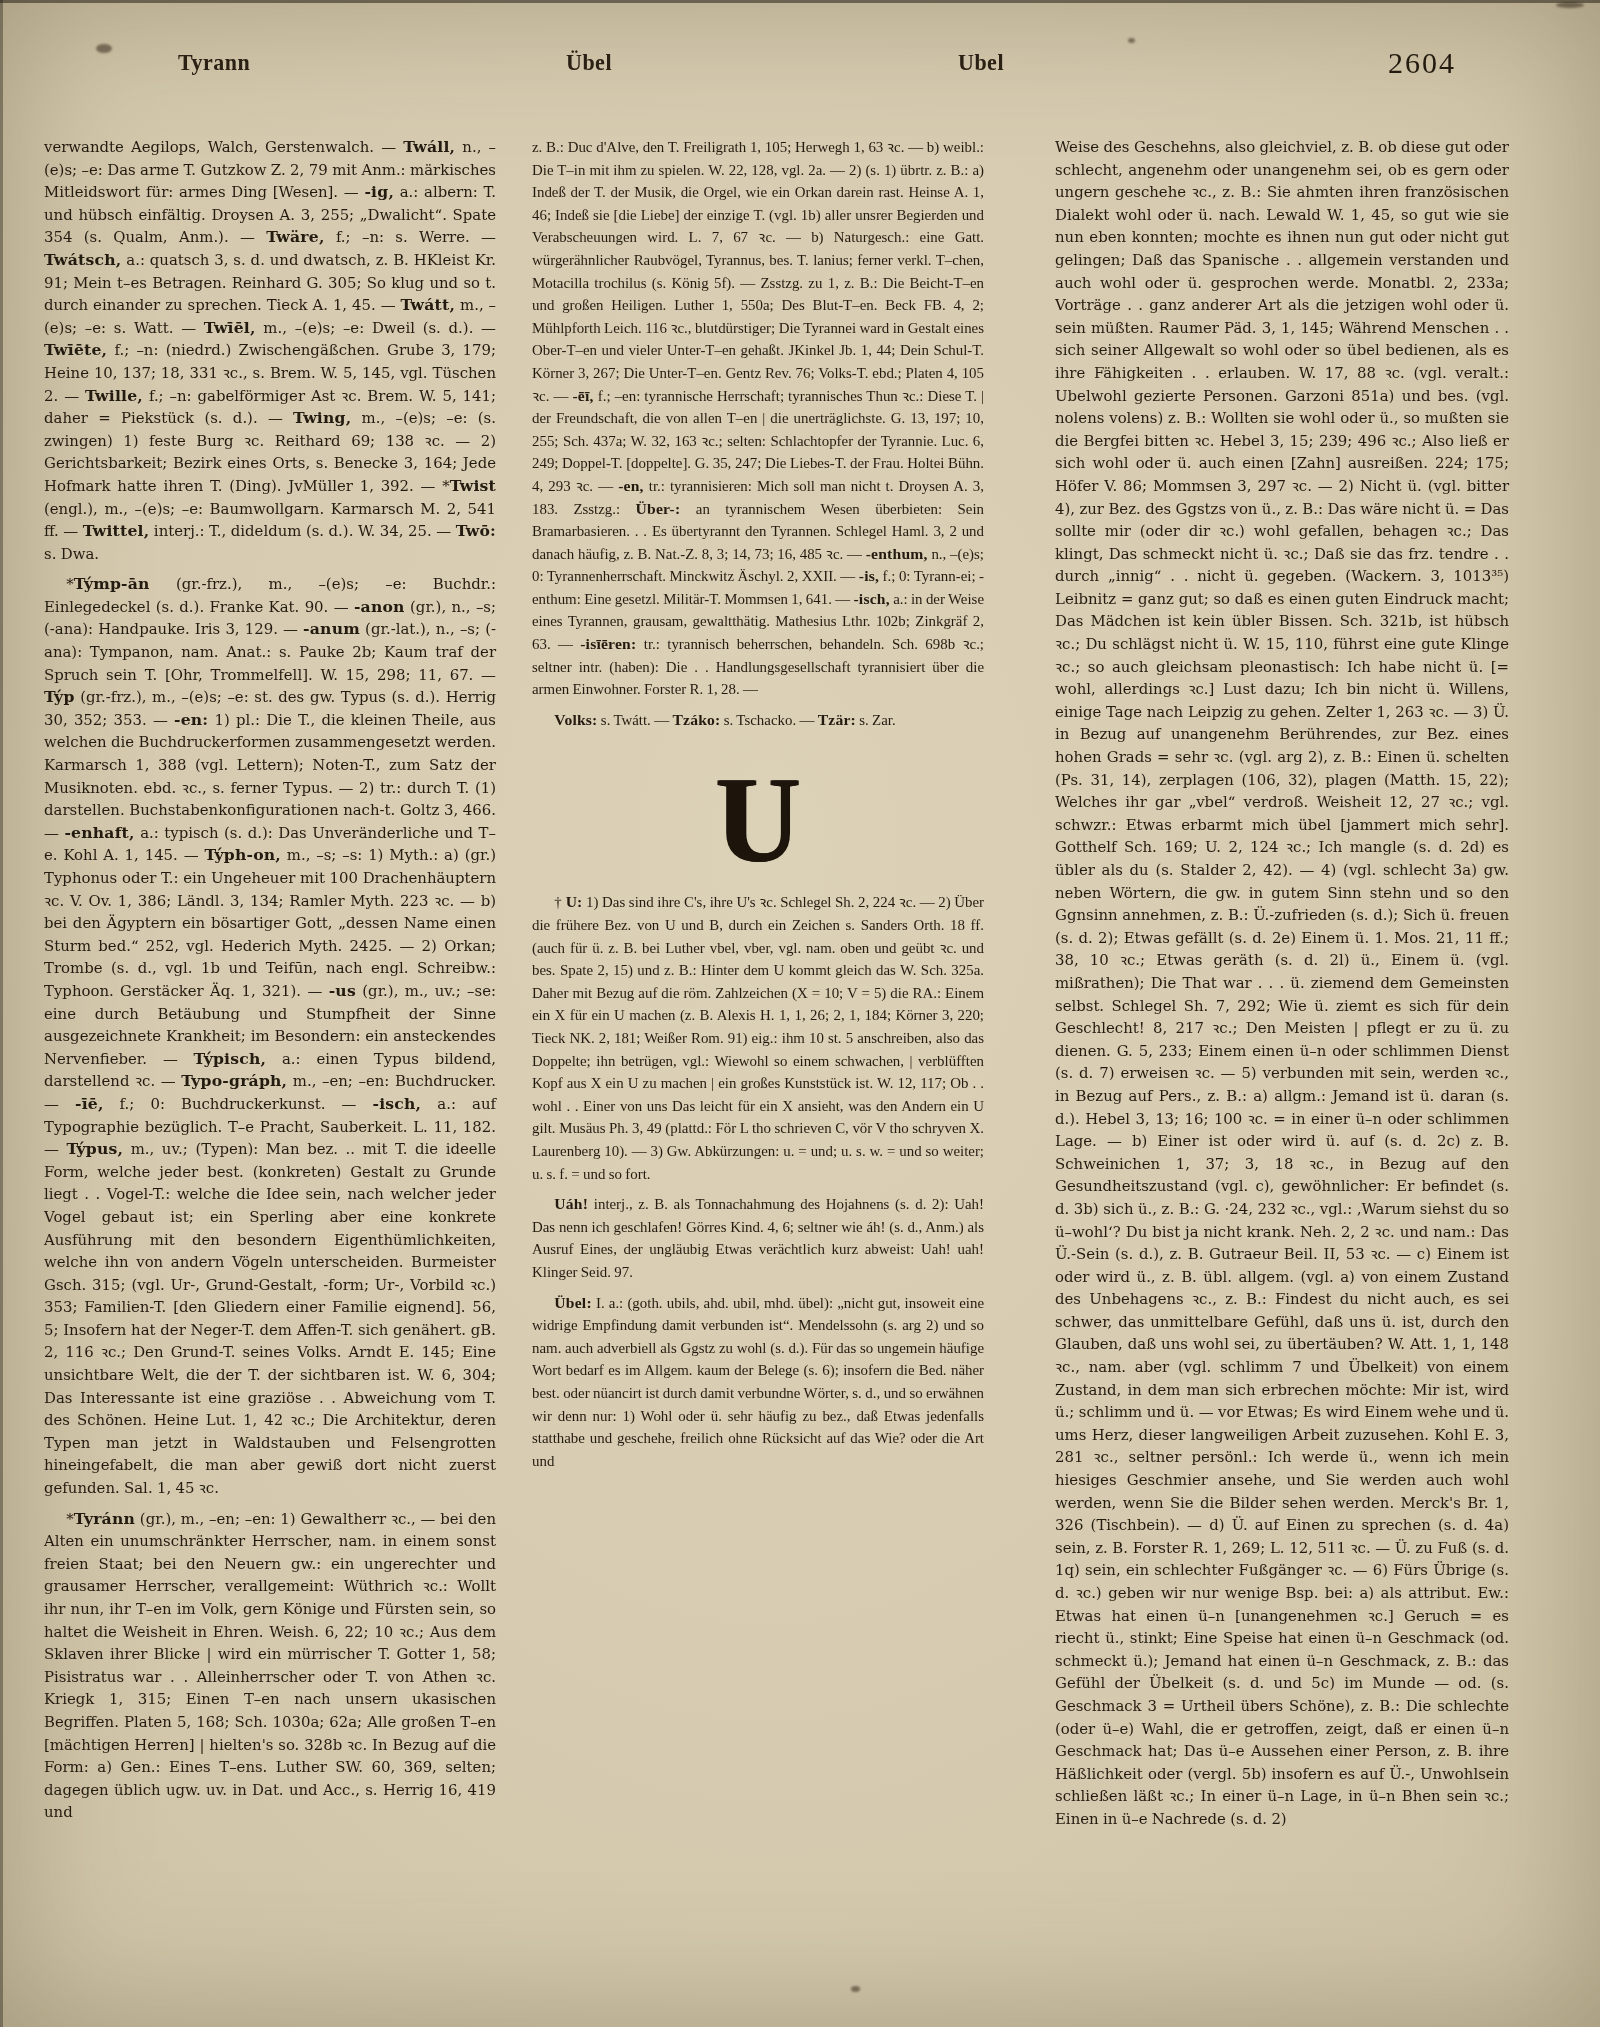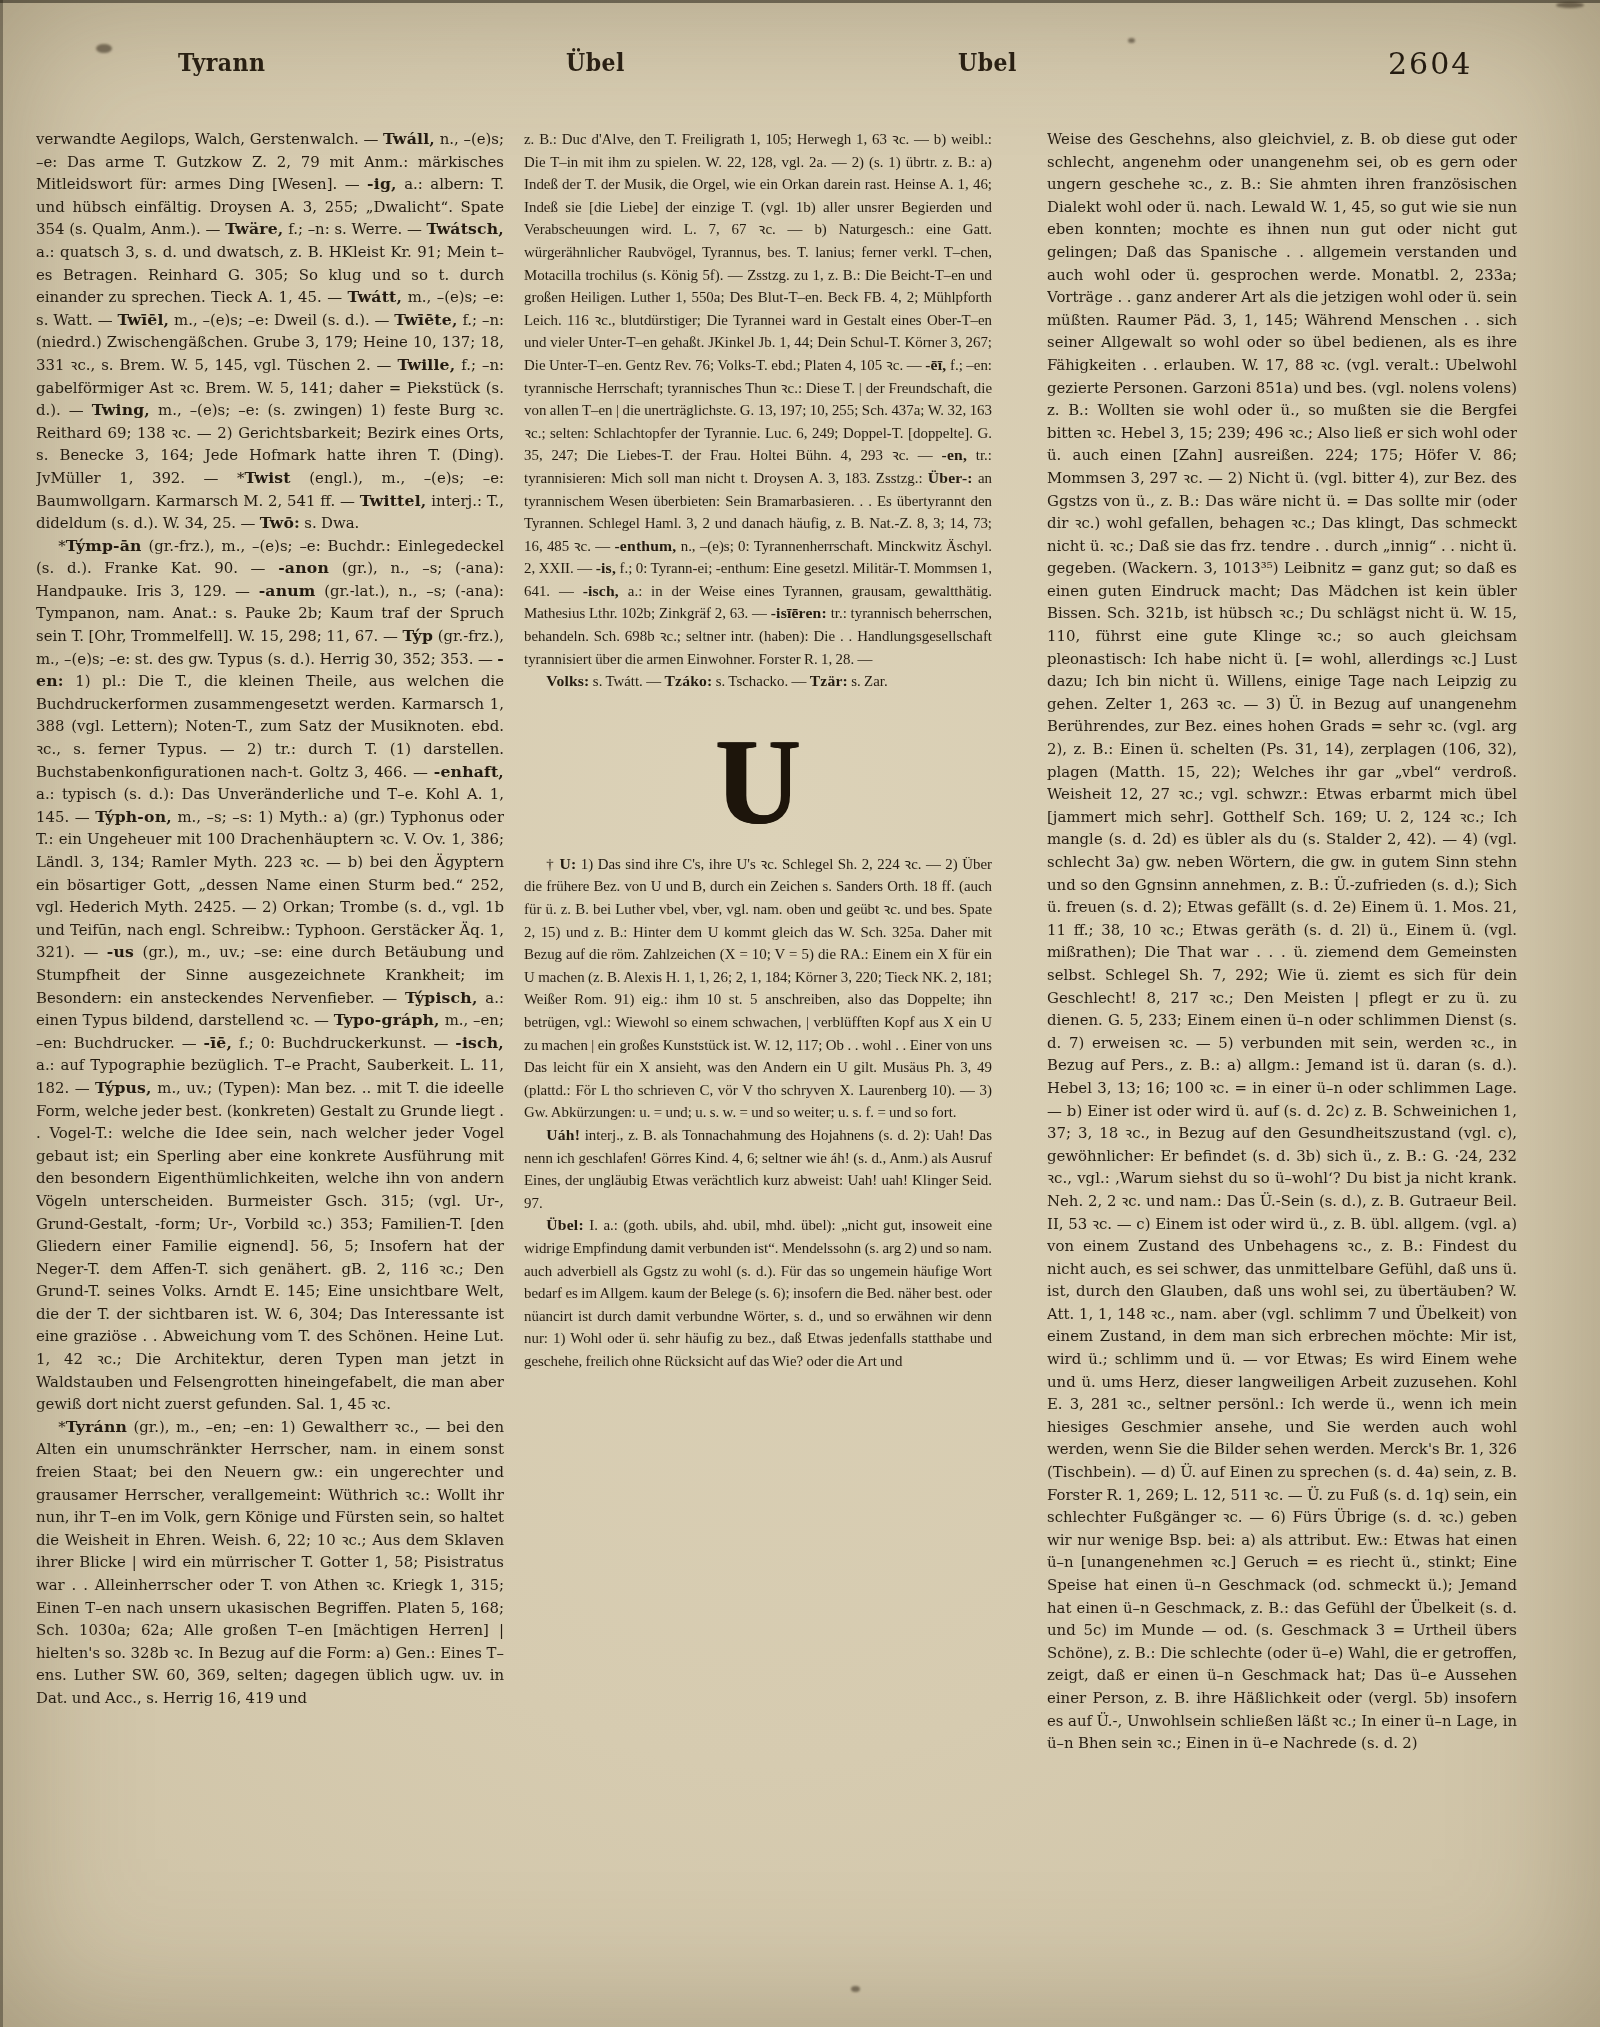--- a/index.html
+++ b/index.html
@@ -8,35 +8,35 @@
     background:#d7ccb1;
     background-image:radial-gradient(ellipse at 48% 42%, #dcd2b8 0%, #d6cbb0 55%, #cdc1a4 100%);
     box-shadow: inset 0 0 140px rgba(92,78,50,.38);
     font-family:"DejaVu Serif","Liberation Serif",serif;
     color:#241b10;
   }
   .edge{position:absolute;background:rgba(38,32,22,.55);}
   .edge-top{left:0;top:0;width:1600px;height:3px;}
   .edge-left{left:0;top:0;width:3px;height:2027px;background:rgba(38,32,22,.40);}
   .smudge{position:absolute;border-radius:50%;background:rgba(52,42,28,.55);filter:blur(1px);}
-  .running-head{position:absolute;top:50px;left:0;width:1600px;height:36px;}
+  .running-head{position:absolute;top:50px;left:0;width:1600px;height:36px;font-family:Liberation Serif, serif;}
   .catchword{
     position:absolute;top:0;font-weight:bold;font-size:22px;letter-spacing:.5px;
     transform:scaleY(1.06);color:#2a2013;
   }
   .pageno{position:absolute;top:-4px;left:1388px;font-size:30px;letter-spacing:2px;color:#241b10;}
   .col{
     position:absolute;top:128px;height:1812px;overflow:hidden;
     font-size:14.9px;line-height:22.6px;text-align:justify;
     word-spacing:-0.4px;hyphens:auto;-webkit-hyphens:auto;
   }
   .col-1{left:36px;width:468px;}
   .col-2{left:524px;width:468px;font-family:Liberation Serif, serif;}
   .col-3{left:1047px;width:470px;}
-  .col p{margin:0;padding:0;}
+  .col p{margin:8px;padding:0;}
   .col p.ind{text-indent:1.5em;}
   .hw{font-weight:bold;font-size:1.05em;letter-spacing:.2px;}
   .initial-block{
     text-align:center;margin:34px 0 16px 0;line-height:1;
   }
   .initial-block .big-u{
     font-size:118px;font-weight:bold;line-height:110px;display:inline-block;
     transform:scaleY(1.04);color:#1d150b;
     text-shadow:1px 0 0 #1d150b, -1px 0 0 #1d150b;
   }

